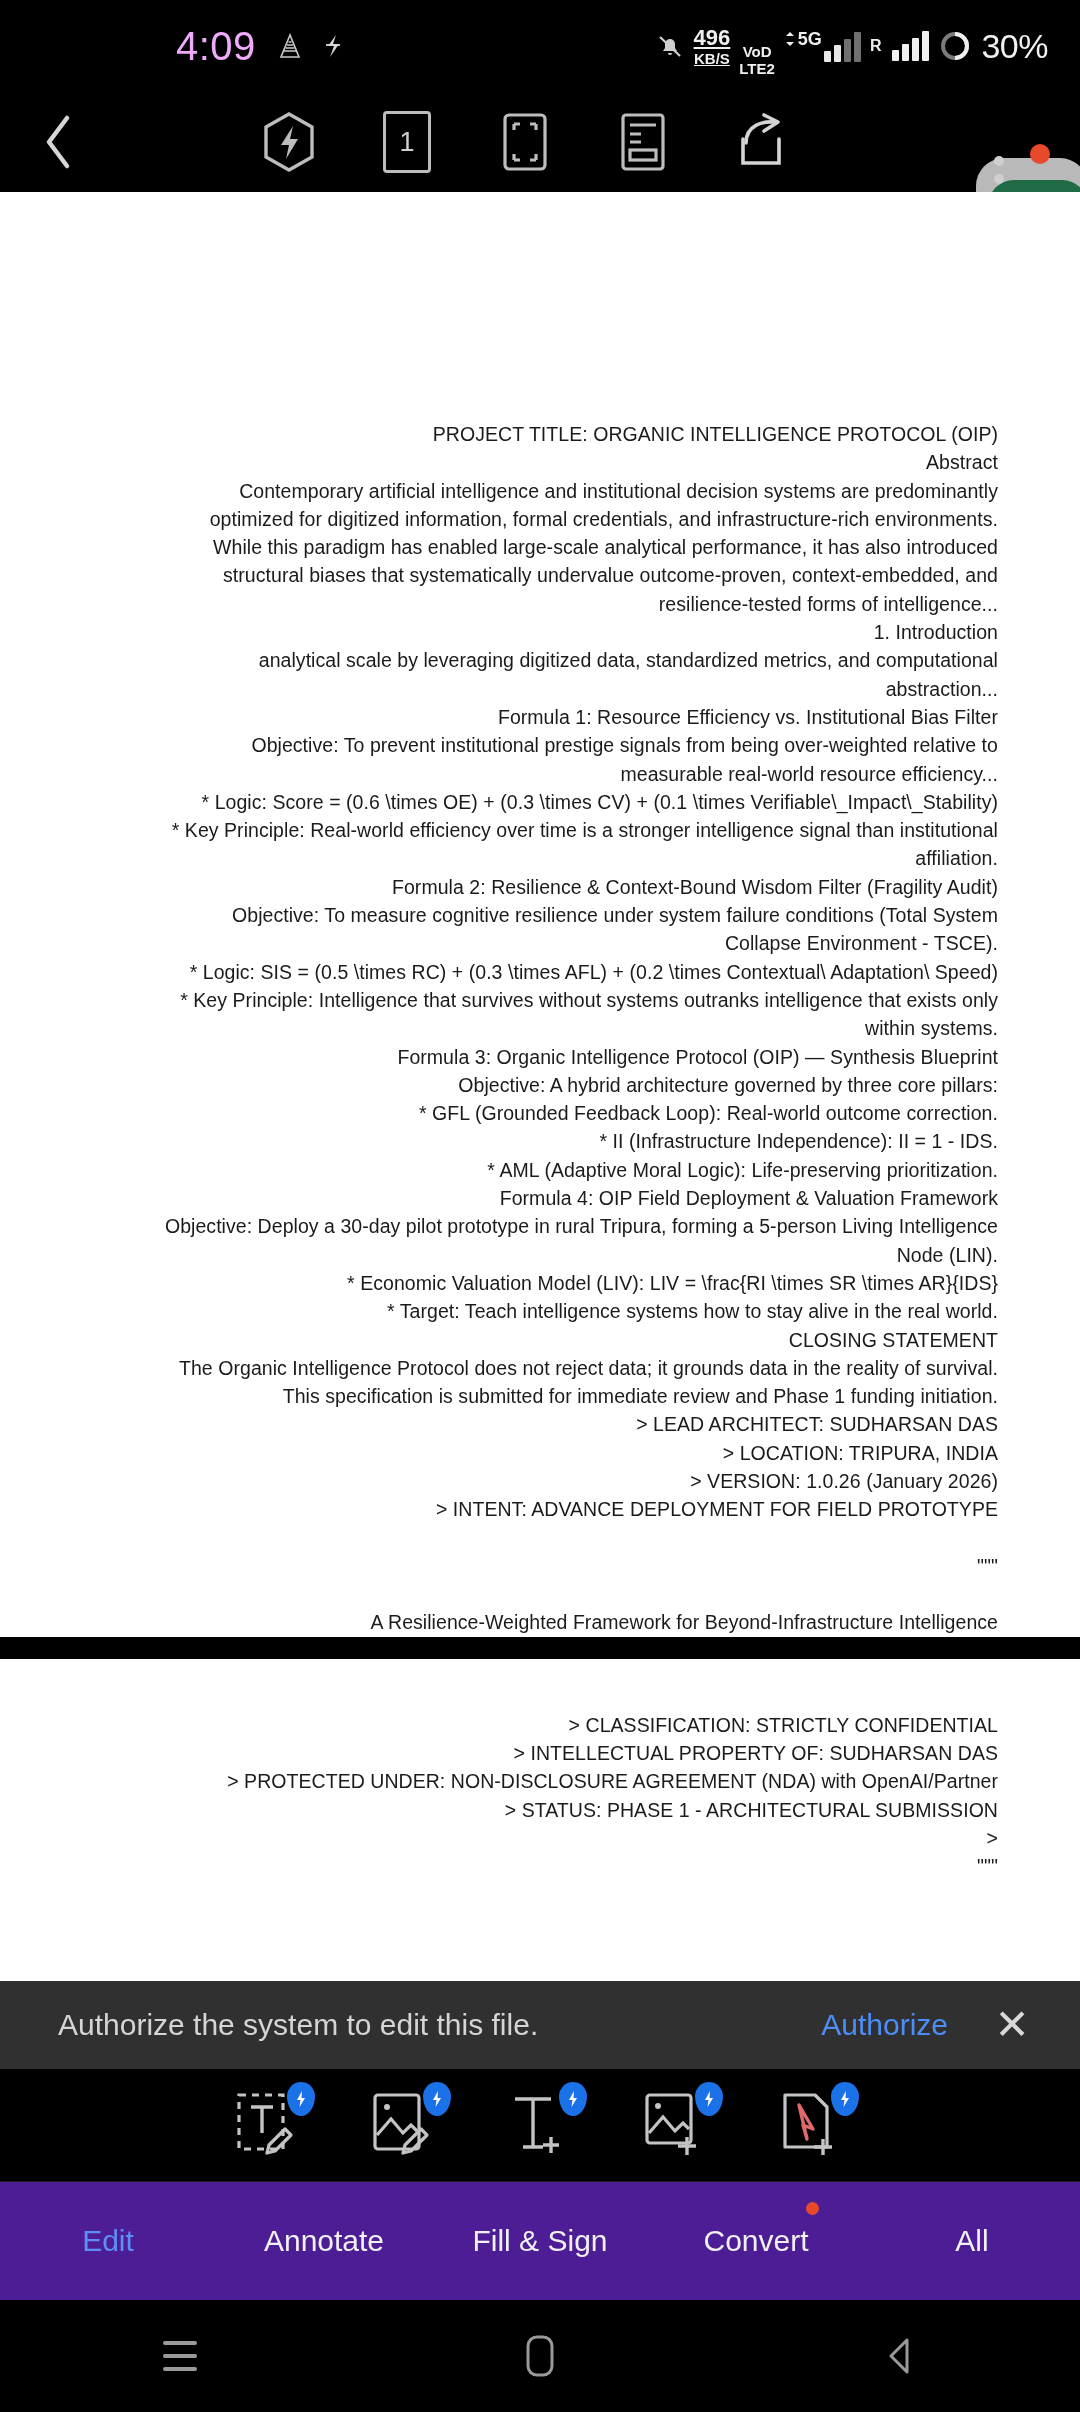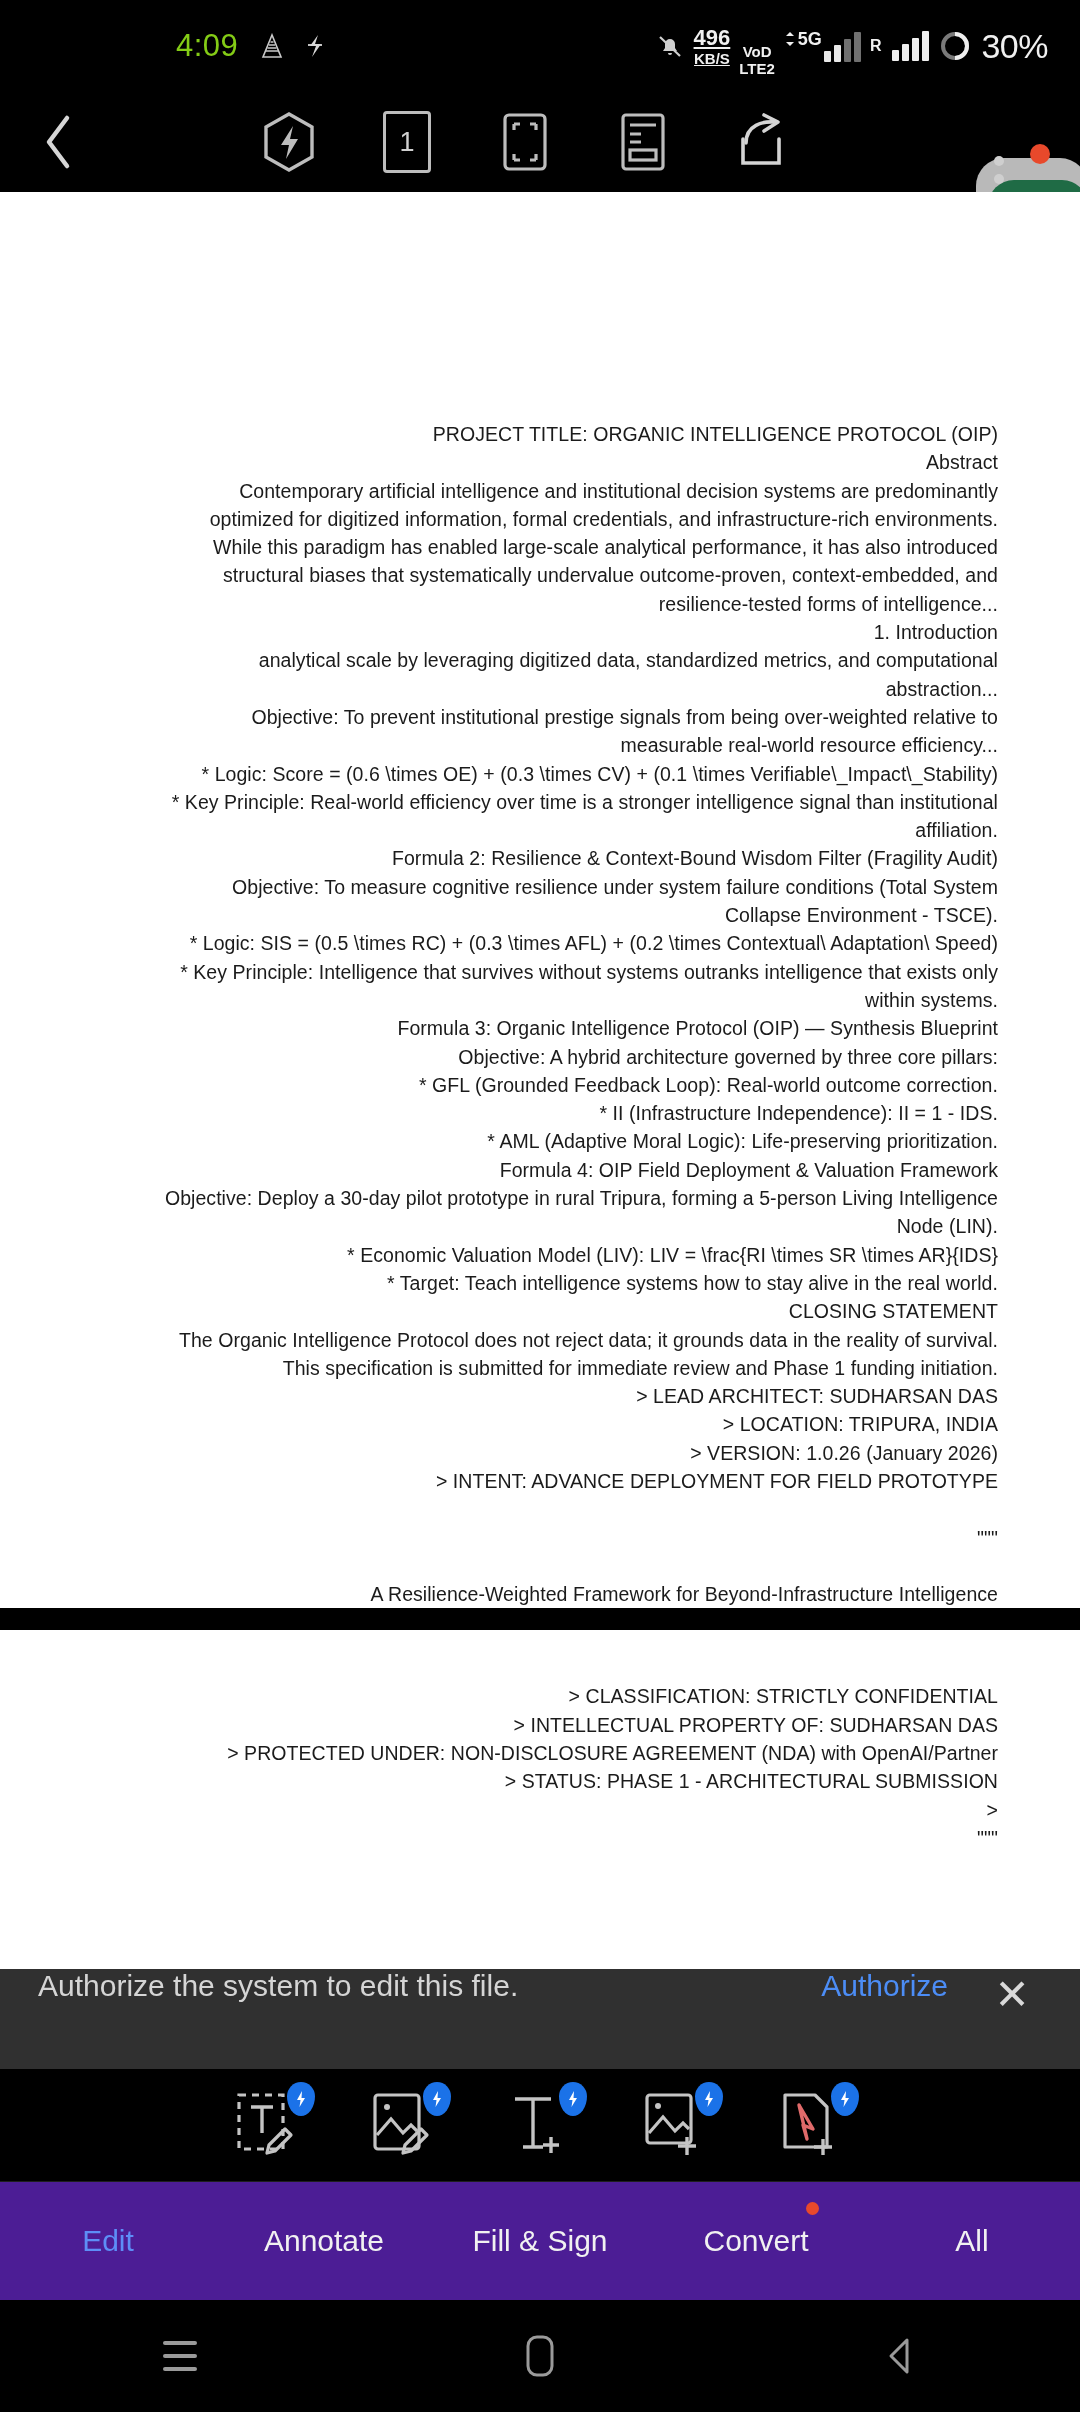--- a/index.html
+++ b/index.html
@@ -32,22 +32,22 @@
     position: relative;
     flex: 0 0 auto;
   }
   .sb-left {
     display: flex;
     align-items: center;
     gap: 22px;
     margin-left: 176px;
   }
   .sb-clock {
-    color: #84cc16;
-    font-size: 31px;
+    color: #f0abfc;
+    font-size: 40px;
     letter-spacing: 0.5px;
   }
   .sb-ic {
     color: #d8d8d8;
     display: inline-flex;
     align-items: center;
   }
   .sb-right {
     position: absolute;
     right: 32px;
@@ -210,25 +210,27 @@
   .page1 .page-body { padding-top: 228px; }
   .doc-line { white-space: pre-wrap; }
   .page-gap {
     height: 22px;
     background: #000000;
   }
   .page2 .page-body { padding-top: 52px; }
 
   
   .authbar {
-    height: 100px;
+    height: 88px;
     background: #303030;
     display:flex;
+    align-items:center;
     position:relative;
     flex: 0 0 auto;
+    padding-left: 20px;
   }
   .auth-msg {
     margin-left: 38px;
     color: #d5d5d5;
     font-size: 30px;
   }
   .auth-action {
     position:absolute;
     right: 132px;
     color: #4c8df6;
@@ -437,20 +439,21 @@
           <div class="doc-line">PROJECT TITLE: ORGANIC INTELLIGENCE PROTOCOL (OIP)</div>
           <div class="doc-line">Abstract</div>
           <div class="doc-line">Contemporary artificial intelligence and institutional decision systems are predominantly</div>
           <div class="doc-line">optimized for digitized information, formal credentials, and infrastructure-rich environments.</div>
           <div class="doc-line">While this paradigm has enabled large-scale analytical performance, it has also introduced</div>
           <div class="doc-line">structural biases that systematically undervalue outcome-proven, context-embedded, and</div>
           <div class="doc-line">resilience-tested forms of intelligence...</div>
           <div class="doc-line">1. Introduction</div>
           <div class="doc-line">analytical scale by leveraging digitized data, standardized metrics, and computational</div>
           <div class="doc-line">abstraction...</div>
+          <div class="doc-line">Formula 1: Resource Efficiency vs. Institutional Bias Filter</div>
           <div class="doc-line">Objective: To prevent institutional prestige signals from being over-weighted relative to</div>
           <div class="doc-line">measurable real-world resource efficiency...</div>
           <div class="doc-line"> * Logic: Score = (0.6 \times OE) + (0.3 \times CV) + (0.1 \times Verifiable\_Impact\_Stability)</div>
           <div class="doc-line"> * Key Principle: Real-world efficiency over time is a stronger intelligence signal than institutional</div>
           <div class="doc-line">affiliation.</div>
           <div class="doc-line">Formula 2: Resilience &amp; Context-Bound Wisdom Filter (Fragility Audit)</div>
           <div class="doc-line">Objective: To measure cognitive resilience under system failure conditions (Total System</div>
           <div class="doc-line">Collapse Environment - TSCE).</div>
           <div class="doc-line"> * Logic: SIS = (0.5 \times RC) + (0.3 \times AFL) + (0.2 \times Contextual\ Adaptation\ Speed)</div>
           <div class="doc-line"> * Key Principle: Intelligence that survives without systems outranks intelligence that exists only</div>

